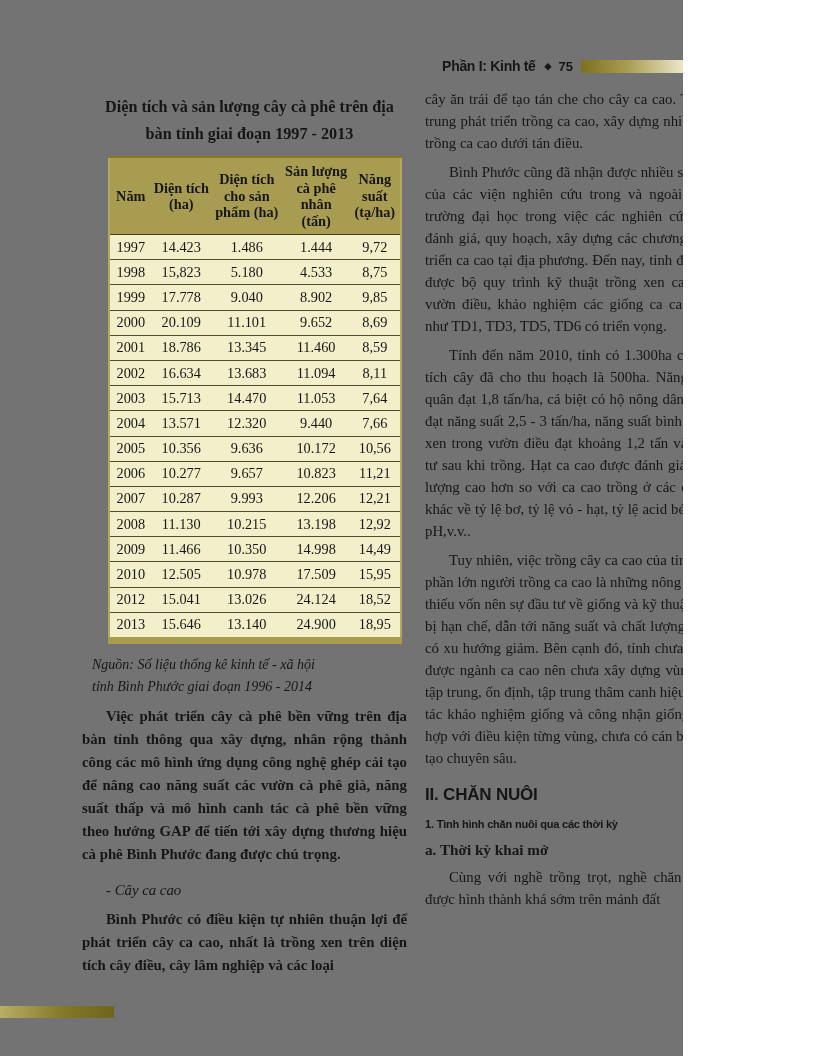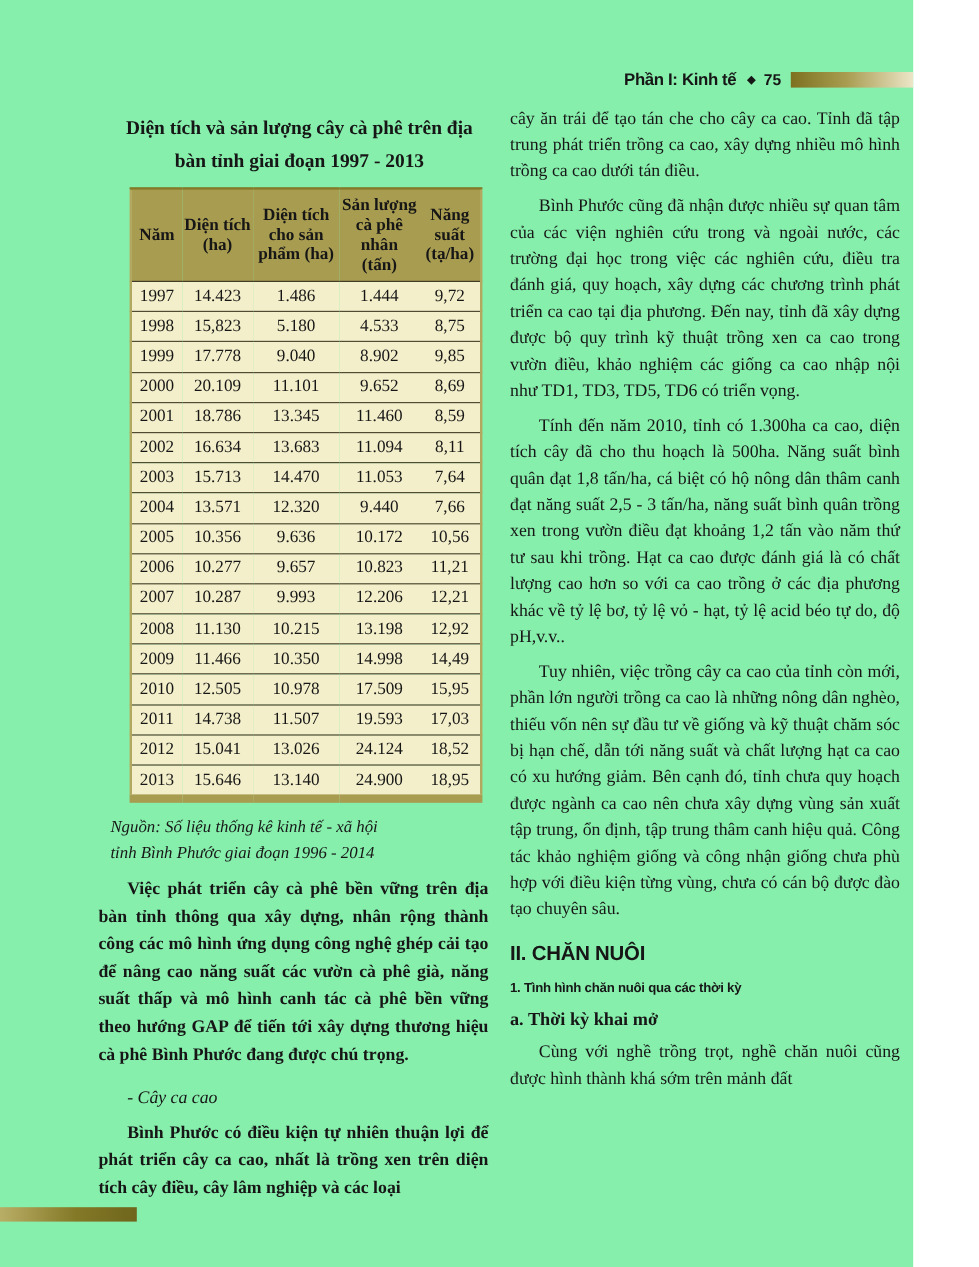--- a/index.html
+++ b/index.html
@@ -1,17 +1,17 @@
 <!DOCTYPE html>
 <html><head>
 <meta charset="utf-8">
 <style>
   html,body{margin:0;padding:0;background:#ffffff;}
   .page{
-    position:relative;width:761px;height:1056px;background:#86efac;overflow:hidden;
+    position:relative;width:683px;height:1056px;background:#737373;overflow:hidden;
     font-family:"Liberation Serif", serif;color:#161616;
   }
   
   .page-header{
     position:absolute;top:58px;right:0;display:flex;align-items:center;
     font-family:"Liberation Sans", sans-serif;font-weight:bold;
   }
   .section-label{font-size:14px;letter-spacing:-0.3px;}
   .diamond{font-size:9px;margin:0 7px 0 9px;line-height:1;}
   .page-number{font-size:13px;}
@@ -198,27 +198,20 @@
               <td>14,49</td>
             </tr>
             <tr>
               <td>2010</td>
               <td>12.505</td>
               <td>10.978</td>
               <td>17.509</td>
               <td>15,95</td>
             </tr>
             <tr>
-              <td>2011</td>
-              <td>14.738</td>
-              <td>11.507</td>
-              <td>19.593</td>
-              <td>17,03</td>
-            </tr>
-            <tr>
               <td>2012</td>
               <td>15.041</td>
               <td>13.026</td>
               <td>24.124</td>
               <td>18,52</td>
             </tr>
             <tr>
               <td>2013</td>
               <td>15.646</td>
               <td>13.140</td>

